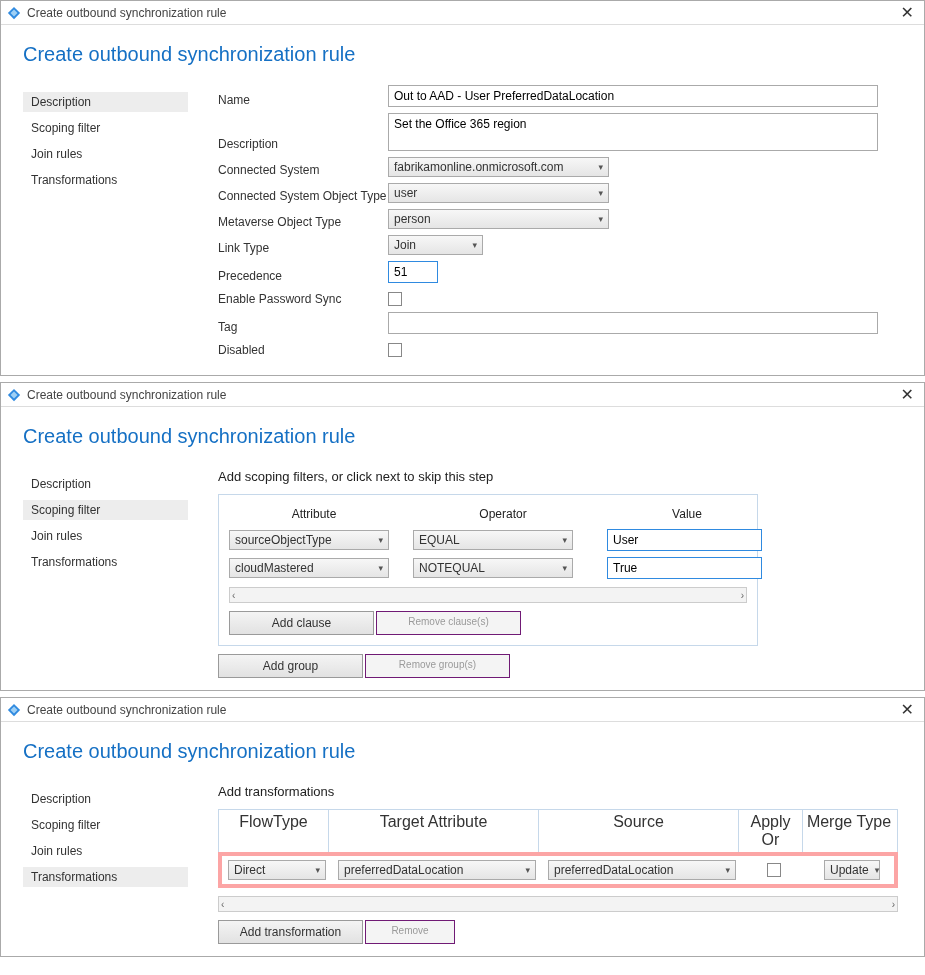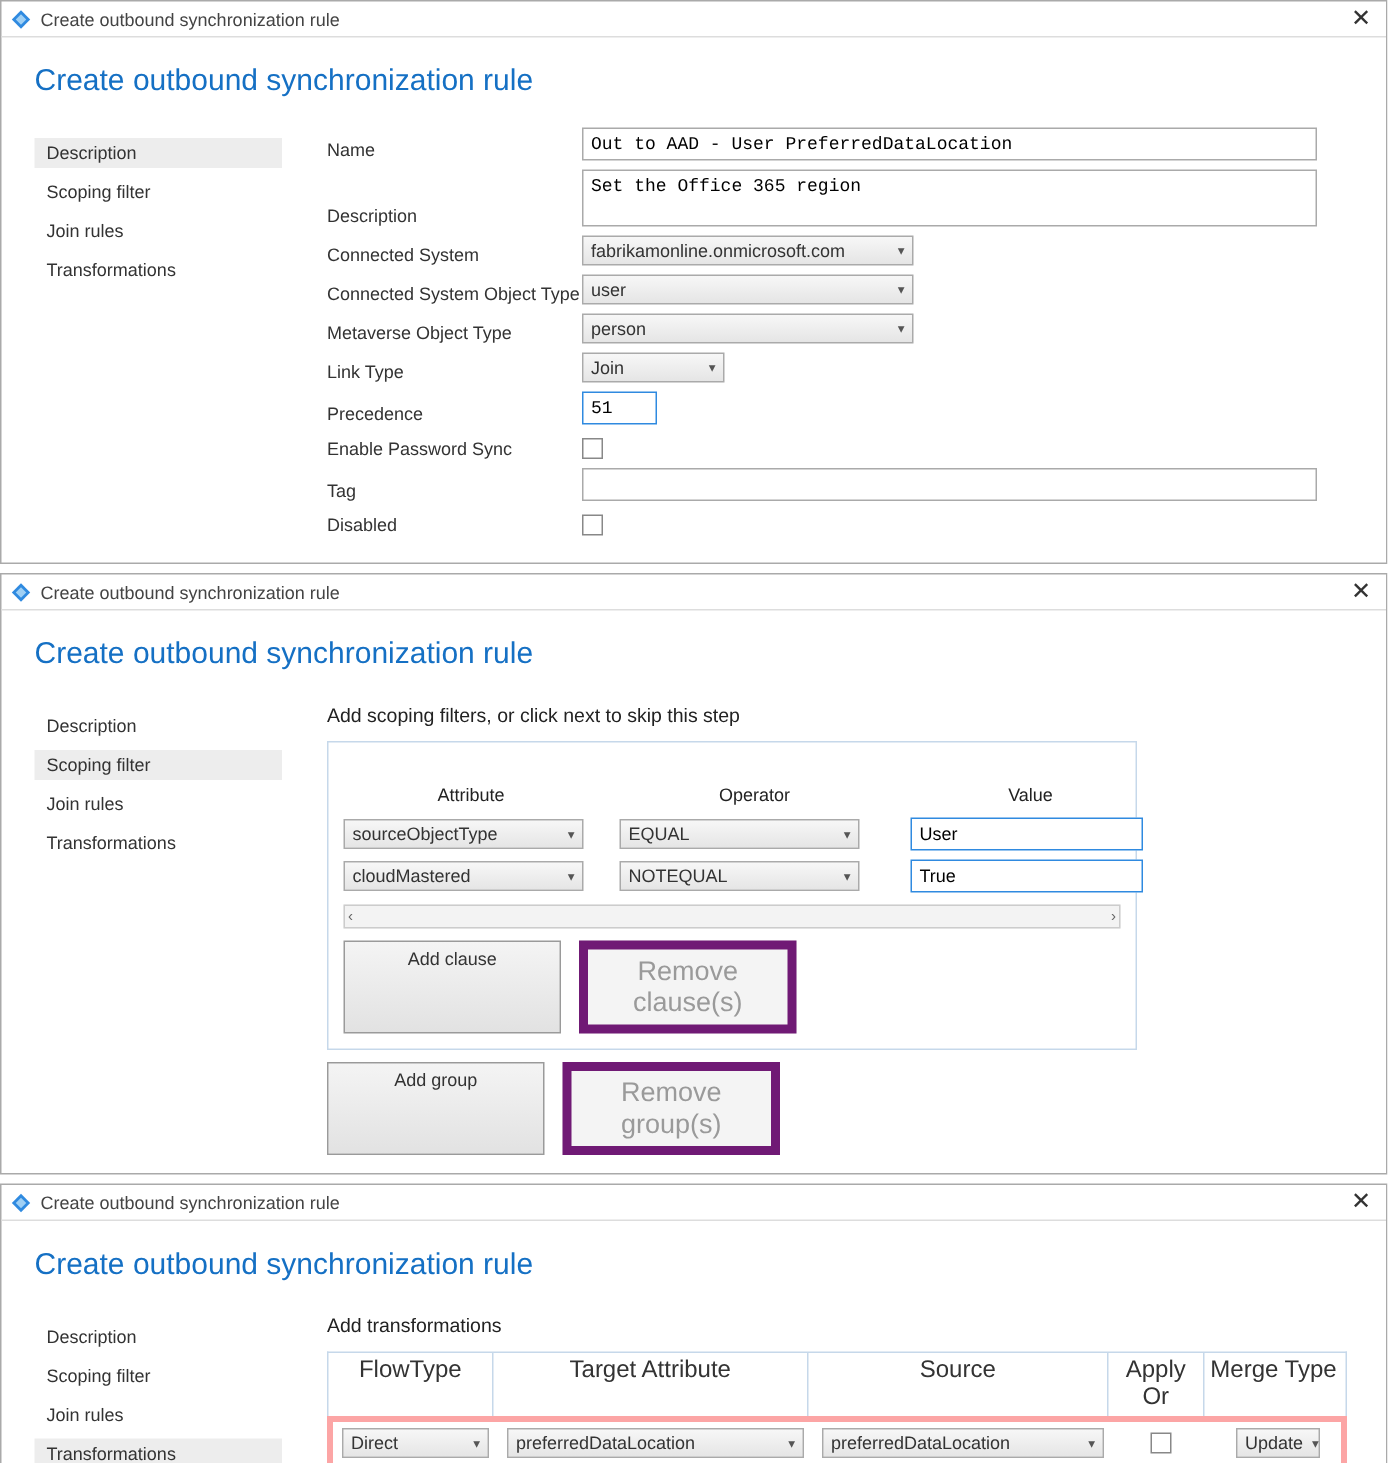--- a/index.html
+++ b/index.html
@@ -74,21 +74,21 @@
     margin-bottom: 6px;
   }
   .form-row .lbl {
     width: 170px;
     padding-top: 3px;
     color: #333;
   }
   .txt {
     border: 1px solid #aaa;
     padding: 3px 5px;
-    font-family: Liberation Mono, monospace;
+    font-family: Liberation Sans, sans-serif;
     font-size: 12px;
     background: #fff;
   }
   .txt.wide { width: 490px; }
   .txt.desc { width: 490px; height: 38px; resize: none; }
   .txt.small { width: 50px; border:1px solid #2f8ae0;}
   .sel-box {
     border: 1px solid #aaa;
     background: linear-gradient(#f7f7f7,#e5e5e5);
     padding: 2px 5px;
@@ -120,21 +120,20 @@
   }
   .boxed {
     border: 1px solid #c6d8ea;
     padding: 10px 10px 10px 10px;
   }
   .col-head {
     text-align: center;
     font-size: 12px;
     padding: 2px;
     color:#222;
-    margin-top:16px;
   }
   .grid3 {
     display: grid;
     grid-template-columns: 170px 180px 160px;
     gap: 6px 14px;
     align-items: center;
   }
   .val-input {
     border:1px solid #2f8ae0;
     padding:3px 5px;
@@ -155,28 +154,28 @@
   }
   .btn {
     border:1px solid #9a9a9a;
     background:linear-gradient(#f4f4f4,#e2e2e2);
     padding:4px 0;
     font-size:12px;
     text-align:center;
     cursor:default;
   }
   .btn-dis {
-    border:6px solid #701a75;
+    border:1px solid #701a75;
     background:#f4f4f4;
     color:#9a9a9a;
     padding:4px 0;
-    font-size:18px;
+    font-size:10px;
     text-align:center;
   }
-  .btn-row { display:flex; gap:12px; margin-top:8px; }
+  .btn-row { display:flex; gap:2px; margin-top:8px; }
   .btn-row .btn, .btn-row .btn-dis { width:145px; }
   
   .trans-head {
     display:grid;
     grid-template-columns: 110px 210px 200px 64px 92px;
     border:1px solid #c6d8ea;
     border-bottom:none;
   }
   .trans-head > div {
     text-align:center;

